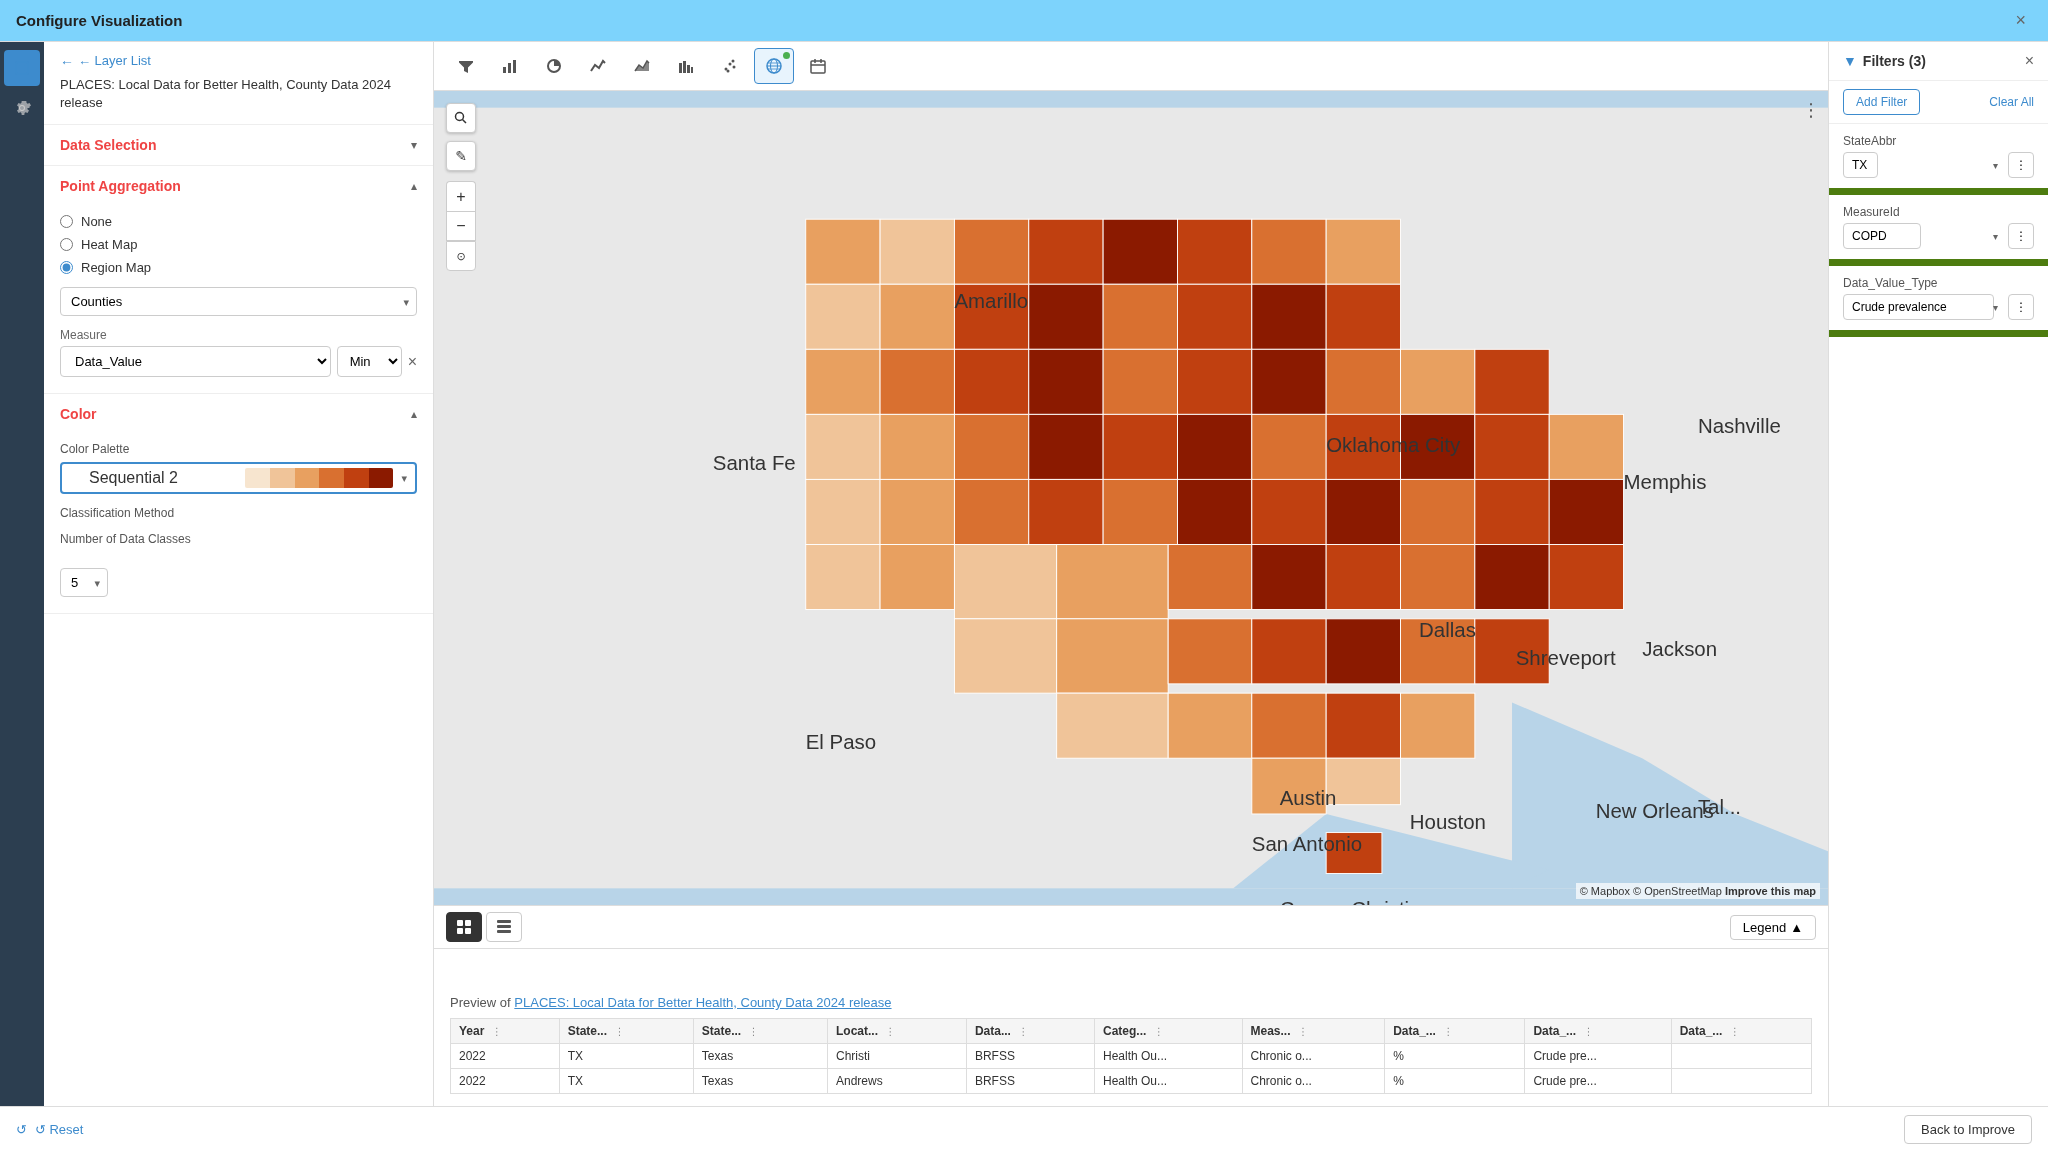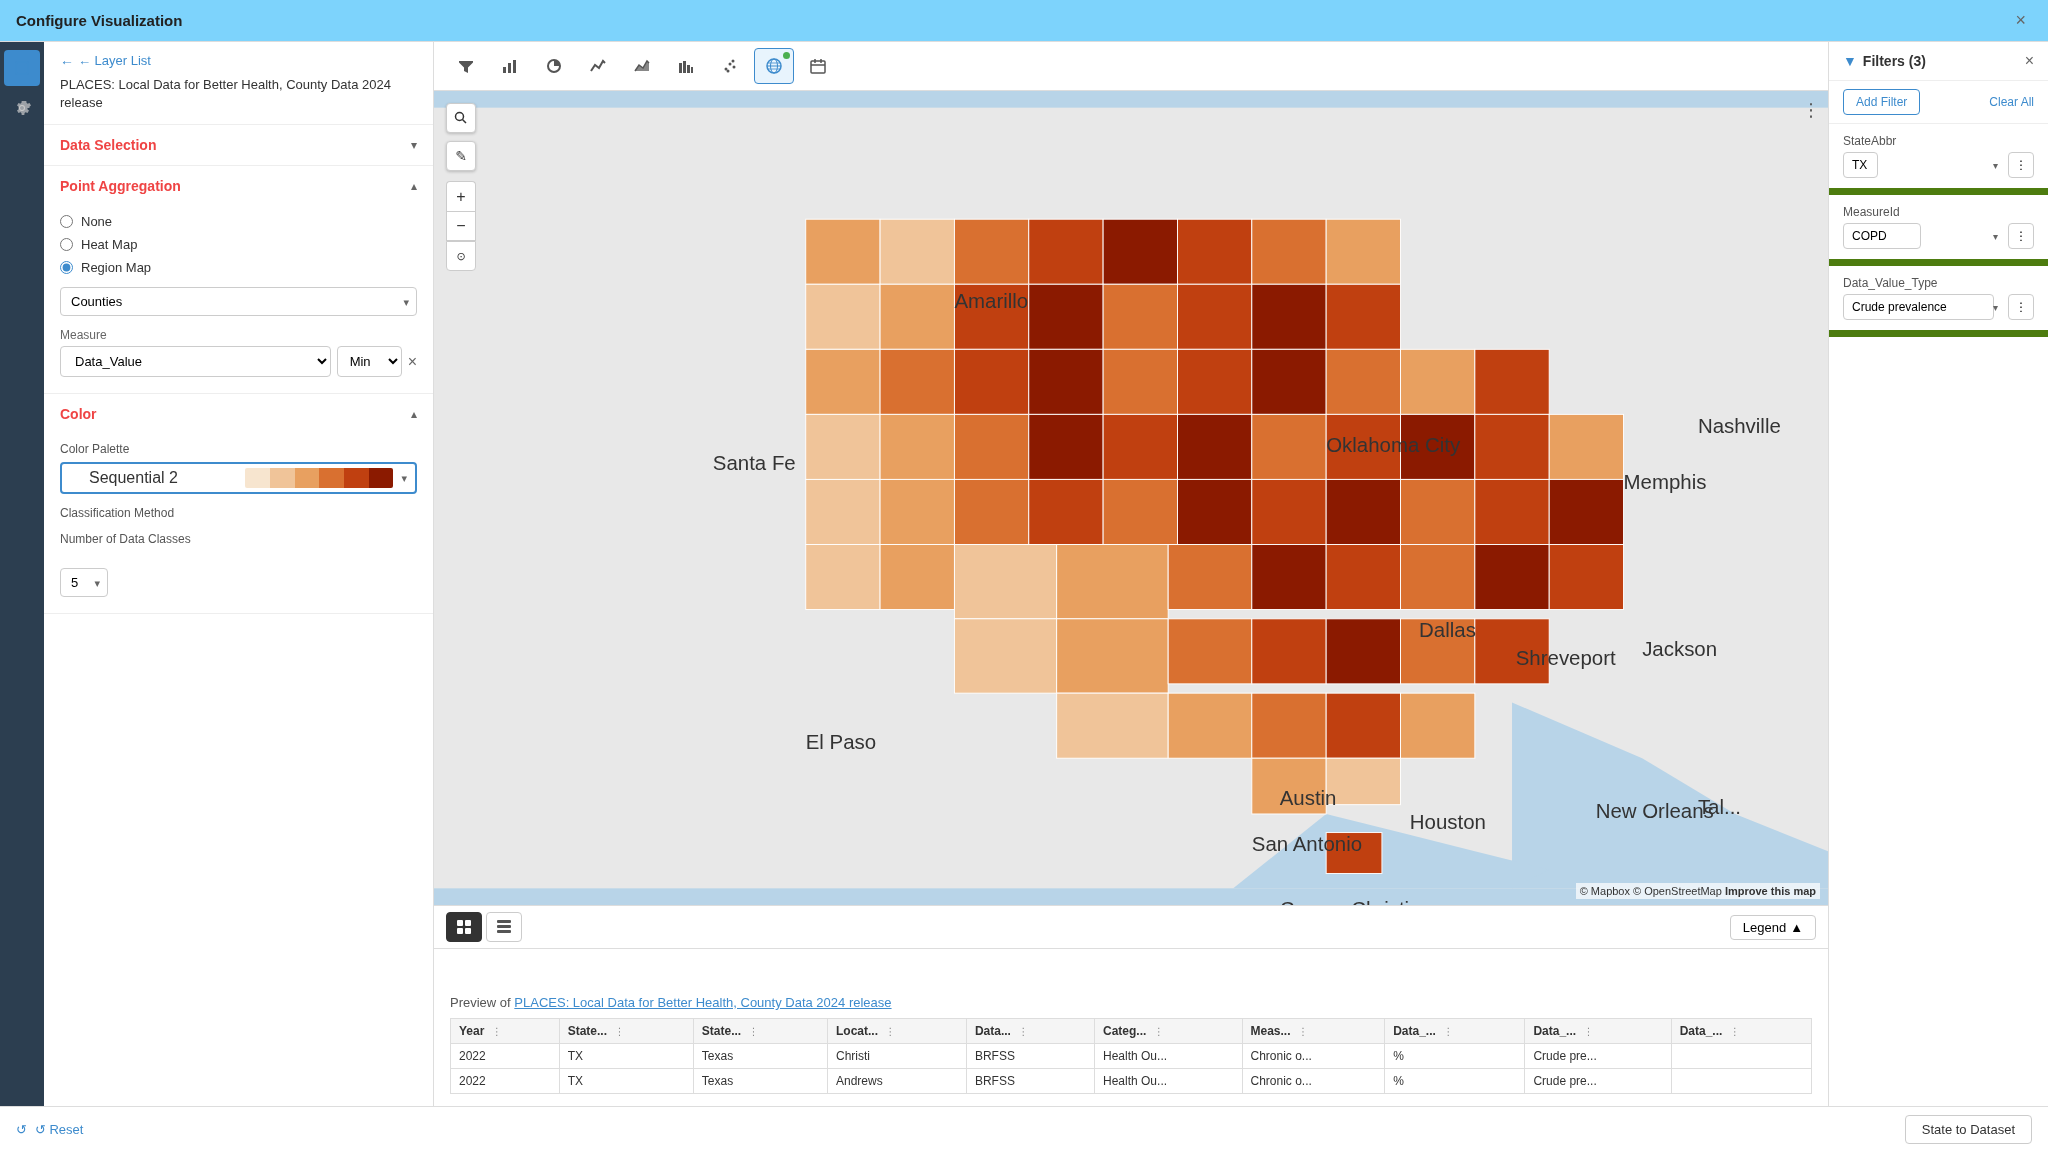--- a/index.html
+++ b/index.html
@@ -592,15 +592,15 @@
         </div>
       </div>
     </div>
   </div>
 
   <div class="app-bottom-bar">
     <button class="reset-btn">
       <span>↺</span>
       <span style="margin-left:4px;">↺ Reset</span>
     </button>
-    <button class="back-to-dataset-btn">State to Dataset</button>
+    <button class="back-to-dataset-btn">Back to Improve</button>
   </div>
 </div>
 
 </body></html>

